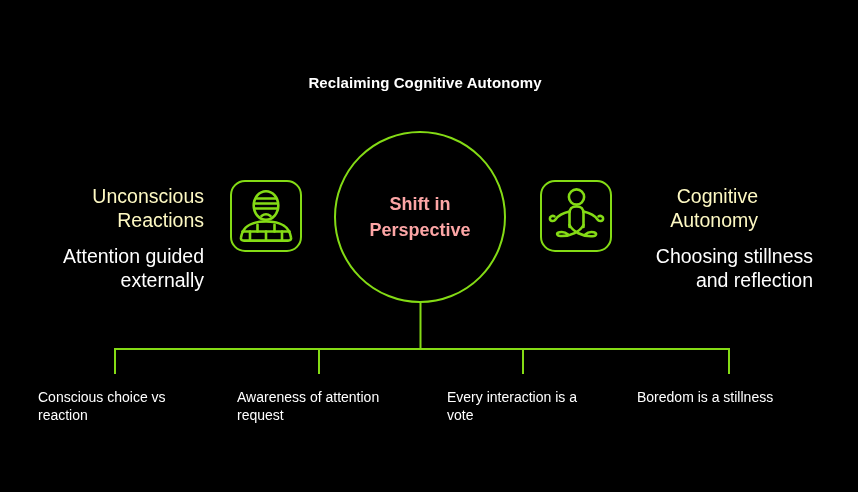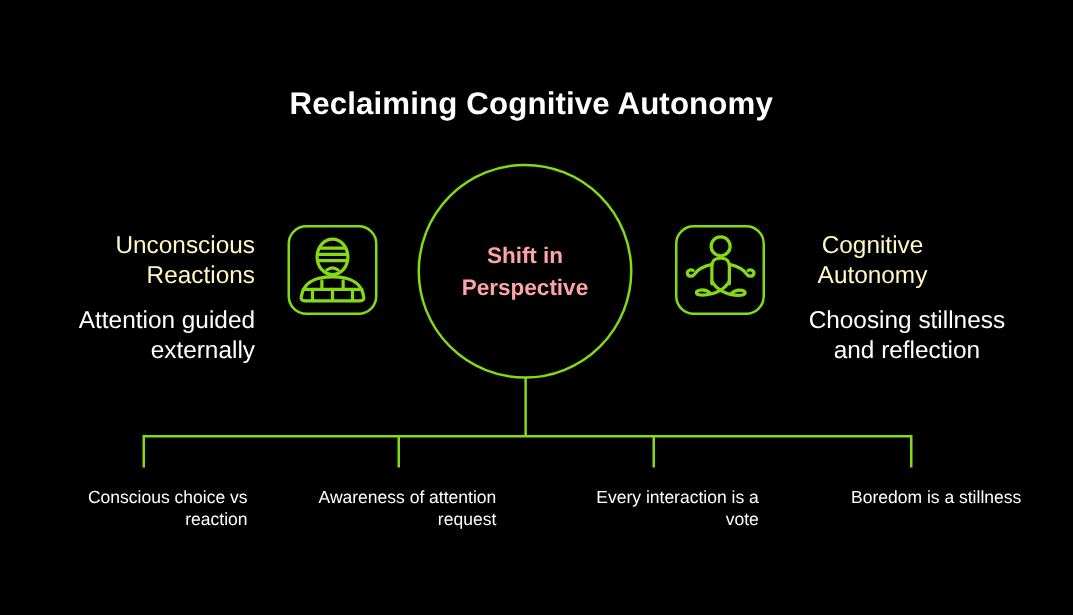--- a/index.html
+++ b/index.html
@@ -2,21 +2,21 @@
 <html><head>
 <meta charset="utf-8">
 <style>
   html,body { margin:0; padding:0; background:#000; }
   .canvas {
     position:relative; width:858px; height:492px; background:#000000;
     font-family:"Liberation Sans","DejaVu Sans",sans-serif; overflow:hidden;
   }
   .title {
     position:absolute; top:70px; left:0; width:850px; text-align:center;
-    color:#ffffff; font-size:25px; font-weight:700; line-height:26px; letter-spacing:0.1px;
+    color:#ffffff; font-size:15px; font-weight:700; line-height:26px; letter-spacing:0.1px;
   }
   .connectors { position:absolute; left:0; top:0; width:858px; height:492px; }
   .connectors path { stroke:#84db15; stroke-width:2; fill:none; }
   .center-node {
     position:absolute; left:334px; top:131px; width:168px; height:168px;
     border:2px solid #84db15; border-radius:50%;
     display:flex; align-items:center; justify-content:center;
   }
   .center-label {
     width:124px; text-align:center; color:#fca5a5;
@@ -31,26 +31,26 @@
   .icon-box.right { left:540px; top:180px; }
   .icon-box svg { display:block; }
   .icon-stroke { stroke:#84db15; stroke-width:2.6; fill:none; stroke-linecap:round; stroke-linejoin:round; }
   .side-heading {
     position:absolute; color:#fef9c3; font-size:19.5px; line-height:24px; font-weight:400;
   }
   .side-body {
     position:absolute; color:#ffffff; font-size:19.5px; line-height:24px; font-weight:400;
   }
   .left-text  { right:654px; text-align:right; }
-  .right-text { left:638px; text-align:center; }
+  .right-text { left:638px; text-align:right; }
   .heading-row { top:184px; }
   .body-row   { top:244px; }
   .w140 { width:140px; } .w160 { width:160px; } .w120 { width:120px; } .w175 { width:175px; }
   .branch-label {
-    position:absolute; top:388px; width:160px; text-align:right;
+    position:absolute; top:388px; width:160px; text-align:left;
     color:#ffffff; font-size:14px; line-height:18px;
   }
   .branch-0 { left:38px; }
   .branch-1 { left:237px; }
   .branch-2 { left:447px; }
   .branch-3 { left:637px; width:180px; }
 </style>
 </head>
 <body>
 

